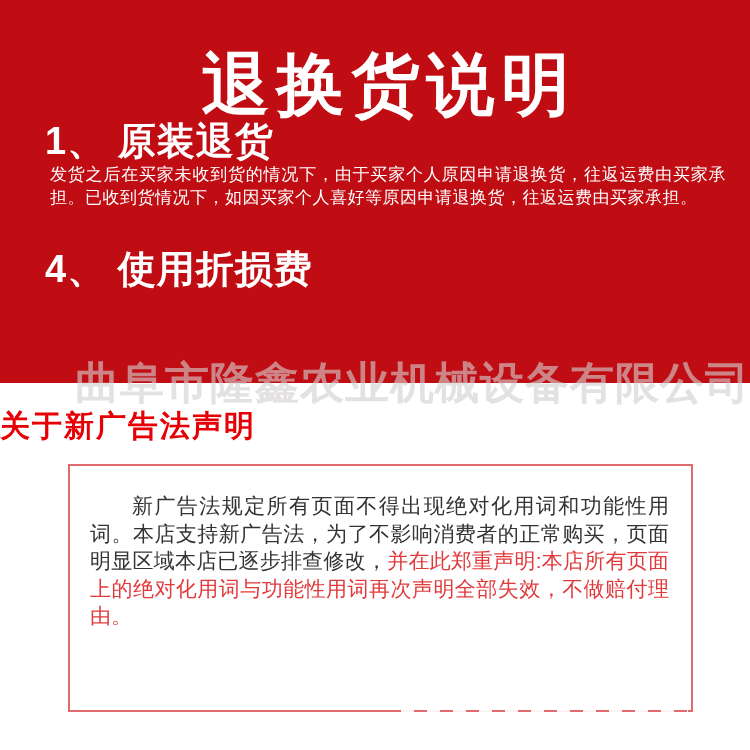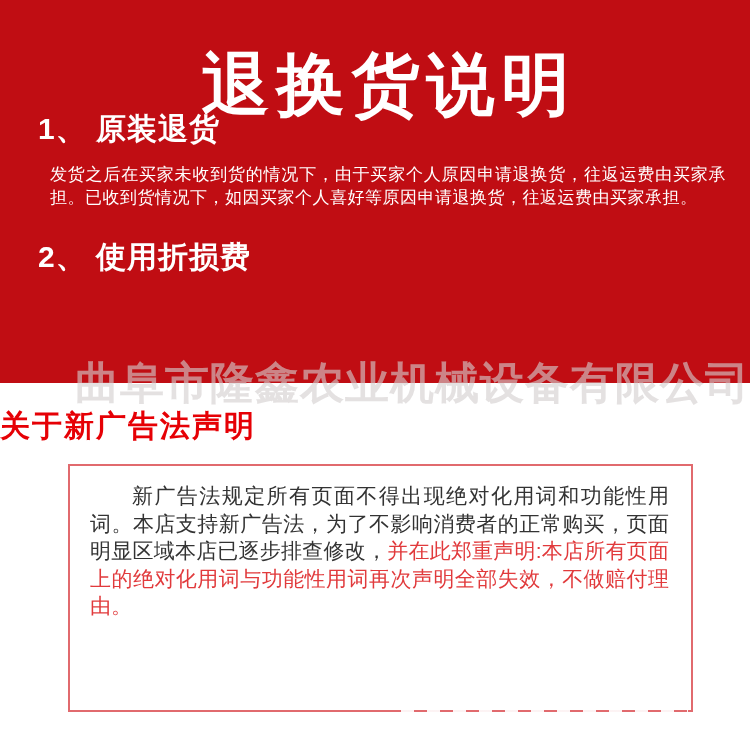--- a/index.html
+++ b/index.html
@@ -18,22 +18,22 @@
   }
   .main-title{
     position:absolute;top:26px;left:0;width:100%;
     text-align:center;
     font-size:68px;font-weight:900;color:#ffffff;
     letter-spacing:7px;
     margin:14px;
   }
   .sec-heading{
     position:absolute;left:38px;
-    font-size:30px;font-weight:bold;color:#ffffff;
-    margin:0;letter-spacing:1px;
+    font-size:38px;font-weight:bold;color:#ffffff;
+    margin:7px;letter-spacing:1px;
   }
   .sec1-heading{top:109px;}
   .sec2-heading{top:237px;}
   .sec-body{
     position:absolute;left:38px;width:676px;
     font-size:17px;line-height:23px;color:#ffffff;
     text-align:justify;margin:12px;
     letter-spacing:0.5px;
   }
   .sec1-body{top:151px;}
@@ -53,21 +53,21 @@
     position:absolute;top:406px;left:0;width:100%;
     text-align:left;
     font-size:30px;font-weight:bold;color:#e60005;
     letter-spacing:2px;margin:0;
   }
   .notice-box{
     position:absolute;top:464px;left:68px;
     width:625px;height:248px;
     box-sizing:border-box;
     border:2px solid #e16a6e;
-    padding:16px 22px 0 20px;
+    padding:26px 22px 0 20px;
     font-size:21px;line-height:27.5px;color:#333333;
     text-align:justify;
   }
   .notice-box p{margin:0;text-indent:2em;}
   .red-inline{color:#e13a3c;}
   
   .wm-overlap{
     position:absolute;top:704px;left:388px;
     width:300px;height:14px;
     background:repeating-linear-gradient(90deg,
@@ -81,21 +81,21 @@
 <body>
 
 <div class="page">
 
   <div class="red-panel">
     <h1 class="main-title">退换货说明</h1>
 
     <h2 class="sec-heading sec1-heading">1、 原装退货</h2>
     <p class="sec-body sec1-body">发货之后在买家未收到货的情况下，由于买家个人原因申请退换货，往返运费由买家承担。已收到货情况下，如因买家个人喜好等原因申请退换货，往返运费由买家承担。</p>
 
-    <h2 class="sec-heading sec2-heading">2、 使用折损费</h2>
+    <h2 class="sec-heading sec2-heading">4、 使用折损费</h2>
   </div>
 
   <div class="wm-top">曲阜市隆鑫农业机械设备有限公司</div>
 
   <h3 class="notice-heading">关于新广告法声明</h3>
 
   <div class="notice-box">
     <p><span>新广告法规定所有页面不得出现绝对化用词和功能性用词。本店支持新广告法，为了不影响消费者的正常购买，页面明显区域本店已逐步排查修改，</span><span class="red-inline">并在此郑重声明:本店所有页面上的绝对化用词与功能性用词再次声明全部失效，不做赔付理由。</span></p>
   </div>
 

